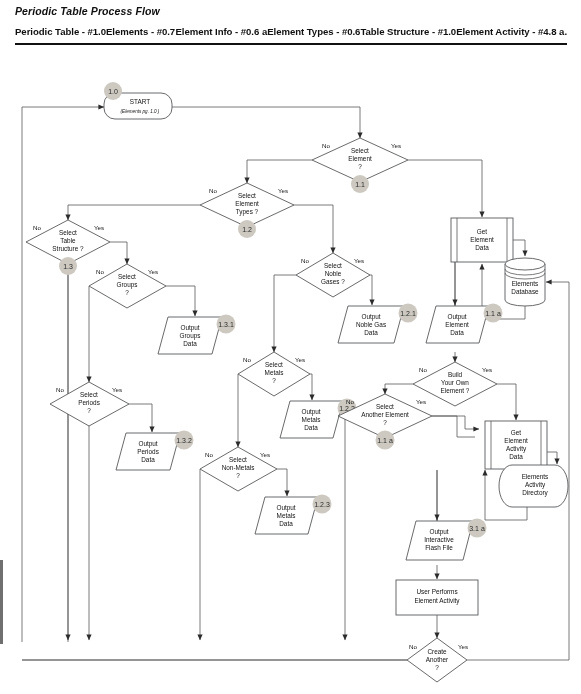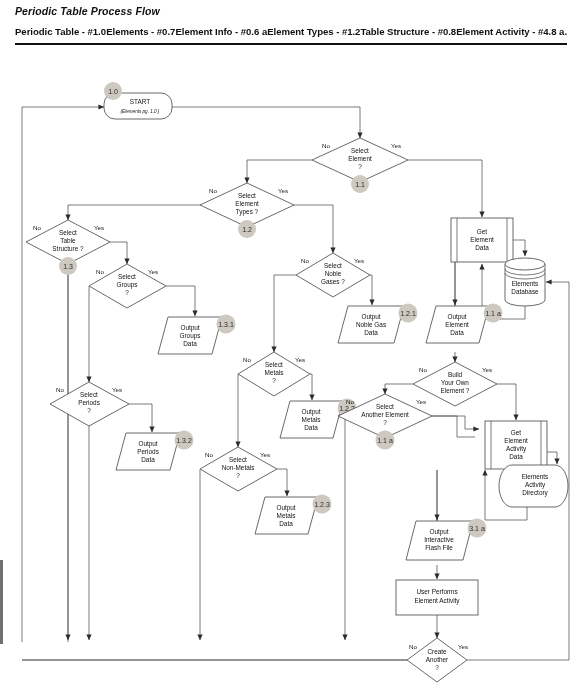--- a/index.html
+++ b/index.html
@@ -33,21 +33,20 @@
     white-space: nowrap;
   }
   .nav-bar {
     position: absolute;
     left: 15px;
     top: 26px;
     width: 552px;
     display: flex;
     flex-direction: row;
     align-items: baseline;
-    text-align: center;
   }
   .nav-item {
     font-size: 9.6px;
     font-weight: 600;
     color: #101010;
     white-space: nowrap;
     letter-spacing: -0.05px;
   }
   .nav-rule {
     position: absolute;
@@ -107,22 +106,22 @@
 <body>
 
 <div id="page">
 
   <div class="doc-title">Periodic Table Process Flow</div>
 
   <div class="nav-bar">
     <div class="nav-item" style="width:104px">Periodic Table - #1.0</div>
     <div class="nav-item" style="width:90px">Elements - #0.7</div>
     <div class="nav-item" style="width:98px">Element Info - #0.6 a</div>
-    <div class="nav-item" style="width:96px">Element Types - #1.2</div>
-    <div class="nav-item" style="width:101px">Table Structure - #0.8</div>
+    <div class="nav-item" style="width:96px">Element Types - #0.6</div>
+    <div class="nav-item" style="width:101px">Table Structure - #1.0</div>
     <div class="nav-item">Element Activity - #4.8 a.</div>
   </div>
 
   <div class="nav-rule"></div>
   <div class="left-tab"></div>
 
   <div id="flow">
   <svg width="581" height="642" viewBox="0 0 581 642" xmlns="http://www.w3.org/2000/svg">
     <defs>
       <marker id="ar" markerWidth="7" markerHeight="7" refX="5.6" refY="2.6" orient="auto" markerUnits="userSpaceOnUse">

